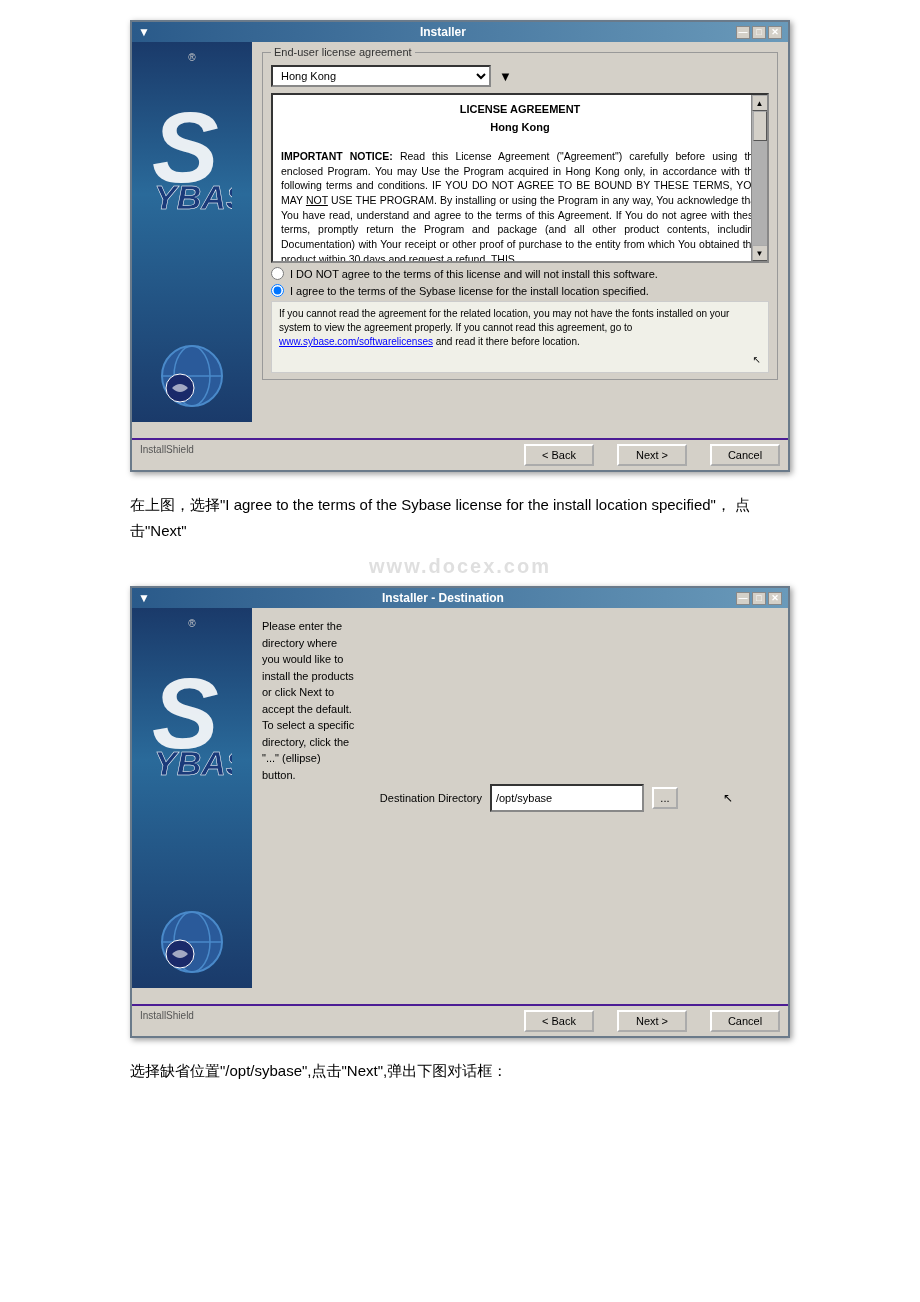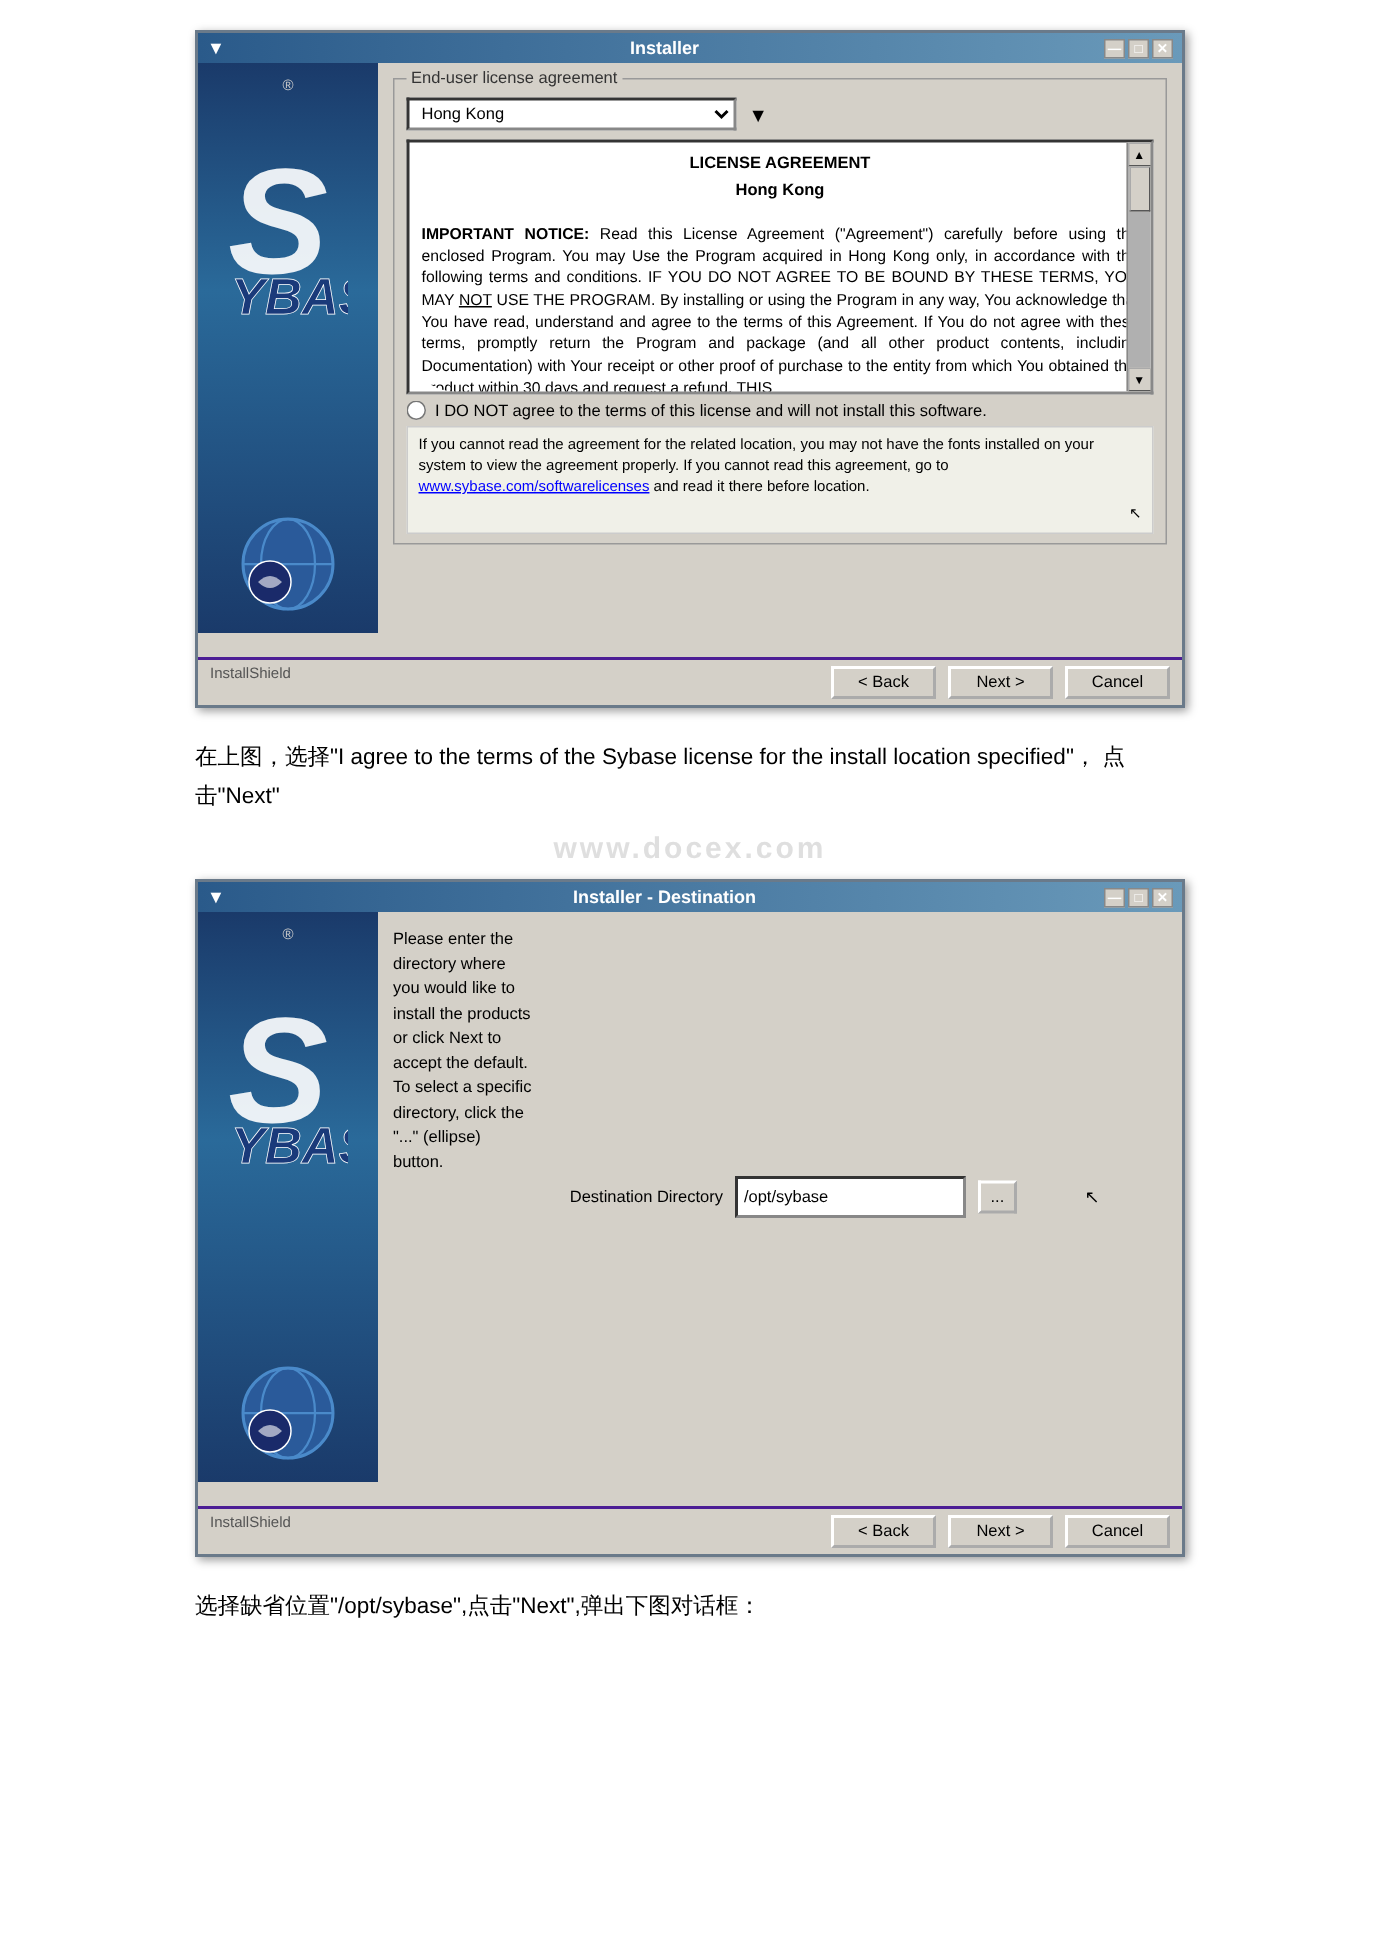--- a/index.html
+++ b/index.html
@@ -131,21 +131,20 @@
       height: 170px;
       overflow: hidden;
       font-size: 11px;
       position: relative;
     }
 
     .license-text-inner {
       padding: 8px;
       height: 100%;
       overflow: hidden;
-      border-radius: 30px;
     }
 
     .license-scrollbar {
       position: absolute;
       right: 0;
       top: 0;
       bottom: 0;
       width: 16px;
       background: #d4d0c8;
       border-left: 1px solid #888;
@@ -218,21 +217,21 @@
       color: #555;
       background: #d4d0c8;
       display: flex;
       align-items: flex-start;
       justify-content: space-between;
       margin-top: 16px;
     }
 
     .footer-buttons {
       display: flex;
-      gap: 8px;
+      gap: 23px;
       align-items: center;
     }
 
     .win-button {
       min-width: 70px;
       height: 22px;
       background: #d4d0c8;
       border: 2px outset #fff;
       font-size: 11px;
       cursor: pointer;
@@ -402,20 +401,24 @@
               </div>
               <div class="scrollbar-btn">▼</div>
             </div>
           </div>
 
           <div class="radio-group">
             <label class="radio-item">
               <input type="radio" name="license" value="disagree" style="">
               <span>I DO NOT agree to the terms of this license and will not install this software.</span>
             </label>
+            <label class="radio-item">
+              <input type="radio" name="license" value="agree" checked="" style="">
+              <span>I agree to the terms of the Sybase license for the install location specified.</span>
+            </label>
           </div>
 
           <div class="notice-box">
             <span>If you cannot read the agreement for the related location, you may not have the fonts installed on your system to view the agreement properly. If you cannot read this agreement, go to </span><a class="notice-link">www.sybase.com/softwarelicenses</a><span> and read it there before location.</span>
             <div style="text-align:right; margin-top:4px;">↖</div>
           </div>
         </div>
       </div>
     </div>
     <div class="installshield-footer">

